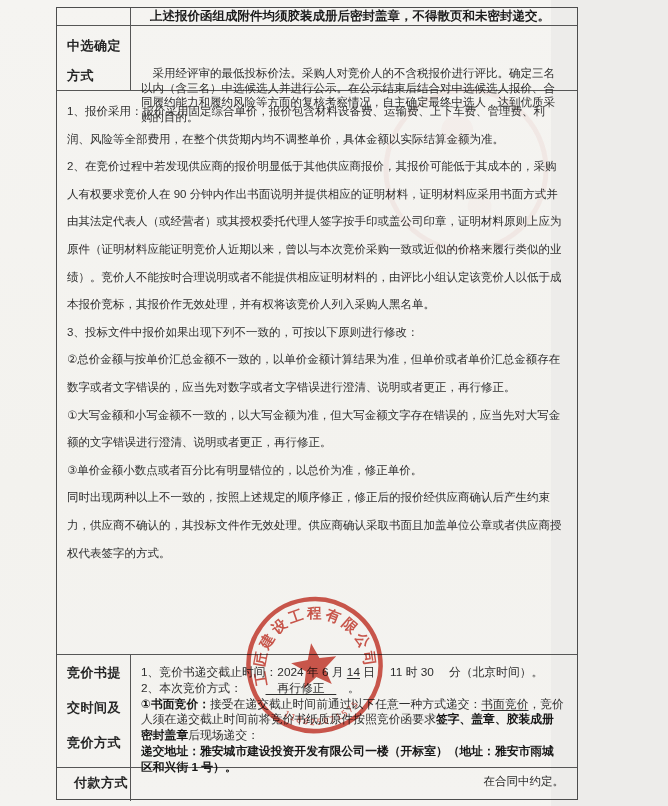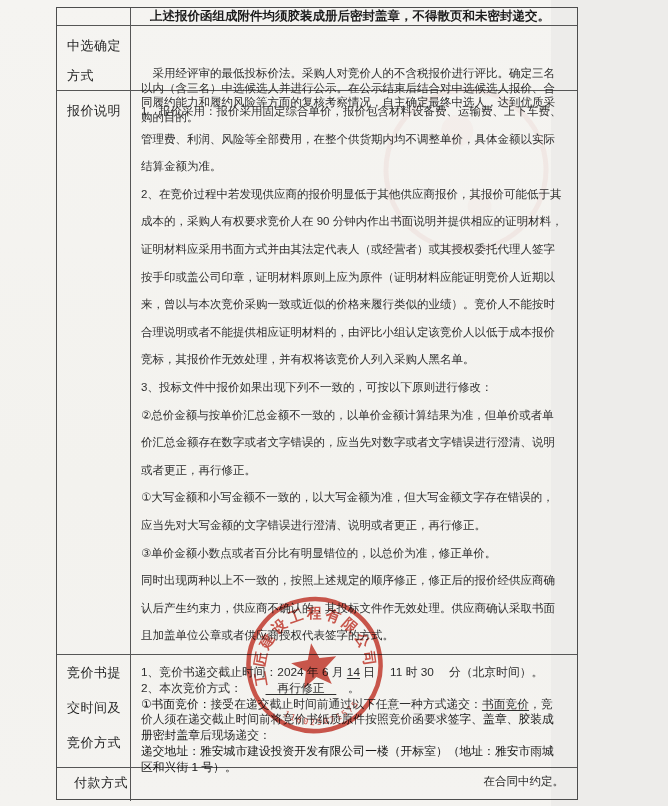--- a/index.html
+++ b/index.html
@@ -19,21 +19,21 @@
     display:flex;flex-direction:column;
     border:1px solid #4d4d4d;
     box-sizing:border-box;
     background:transparent;
   }
   .row{display:flex;flex-direction:row;box-sizing:border-box;border-bottom:1px solid #565656;}
   .row:last-child{border-bottom:none;}
   .hcell{
     width:74px;flex:0 0 74px;box-sizing:border-box;
     border-right:1px solid #565656;
-    font-weight:400;font-size:13px;color:#262626;
+    font-weight:700;font-size:13px;color:#262626;
     padding:0 2px 0 10px;
     letter-spacing:.5px;
     line-height:30px;
     word-break:break-all;
   }
   .ccell{
     flex:1;box-sizing:border-box;
     font-size:11.5px;color:#2e2e2e;
     padding:0 13px 0 10px;
     word-break:break-all;
@@ -52,21 +52,21 @@
   .r3 .ccell{padding-top:7px;line-height:27.6px;}
   
   .r4{height:113px;flex:0 0 113px;}
   .r4 .hcell{line-height:35px;padding-top:0;}
   .r4 .ccell{padding-top:2px;line-height:15.8px;font-size:11.8px;margin-top:8px;}
   
   .r5{height:33px;flex:0 0 33px;text-align:right;}
   .r5 .hcell{line-height:22px;padding-top:4px;}
   .r5 .ccell{padding-top:6px;line-height:15px;}
   .para{margin:0;}
-  .b{font-weight:400;color:#161616;}
+  .b{font-weight:700;color:#161616;}
   .u{text-decoration:underline;text-underline-offset:2px;}
   .seal{position:absolute;left:240px;top:593px;width:150px;height:150px;transform:rotate(-9deg);pointer-events:none;mix-blend-mode:multiply;}
   .faint-seal{position:absolute;left:378px;top:82px;width:176px;height:176px;transform:rotate(14deg);pointer-events:none;opacity:.55;mix-blend-mode:multiply;}
 </style>
 </head>
 <body>
 
 <div class="page">
 
   <div class="doc-table">
@@ -77,21 +77,20 @@
     </div>
 
     <div class="row r2">
       <div class="hcell">中选确定方式</div>
       <div class="ccell">
         <span class="indent">采用经评审的最低投标价法。采购人对竞价人的不含税报价进行评比。确定三名以内（含三名）中选候选人并进行公示。在公示结束后结合对中选候选人报价、合同履约能力和履约风险等方面的复核考察情况，自主确定最终中选人，达到优质采购的目的。</span>
       </div>
     </div>
 
     <div class="row r3">
-      <div class="hcell">报价说明</div>
       <div class="ccell">
           <div class="para"><span>1、报价采用：报价采用固定综合单价，报价包含材料设备费、运输费、上下车费、管理费、利润、风险等全部费用，在整个供货期内均不调整单价，具体金额以实际结算金额为准。</span></div>
           <div class="para"><span>2、在竞价过程中若发现供应商的报价明显低于其他供应商报价，其报价可能低于其成本的，采购人有权要求竞价人在 90 分钟内作出书面说明并提供相应的证明材料，证明材料应采用书面方式并由其法定代表人（或经营者）或其授权委托代理人签字按手印或盖公司印章，证明材料原则上应为原件（证明材料应能证明竞价人近期以来，曾以与本次竞价采购一致或近似的价格来履行类似的业绩）。竞价人不能按时合理说明或者不能提供相应证明材料的，由评比小组认定该竞价人以低于成本报价竞标，其报价作无效处理，并有权将该竞价人列入采购人黑名单。</span></div>
           <div class="para"><span>3、投标文件中报价如果出现下列不一致的，可按以下原则进行修改：</span></div>
           <div class="para"><span>②总价金额与按单价汇总金额不一致的，以单价金额计算结果为准，但单价或者单价汇总金额存在数字或者文字错误的，应当先对数字或者文字错误进行澄清、说明或者更正，再行修正。</span></div>
           <div class="para"><span>①大写金额和小写金额不一致的，以大写金额为准，但大写金额文字存在错误的，应当先对大写金额的文字错误进行澄清、说明或者更正，再行修正。</span></div>
           <div class="para"><span>③单价金额小数点或者百分比有明显错位的，以总价为准，修正单价。</span></div>
           <div class="para"><span>同时出现两种以上不一致的，按照上述规定的顺序修正，修正后的报价经供应商确认后产生约束力，供应商不确认的，其投标文件作无效处理。供应商确认采取书面且加盖单位公章或者供应商授权代表签字的方式。</span></div>
         </div>
     </div>

